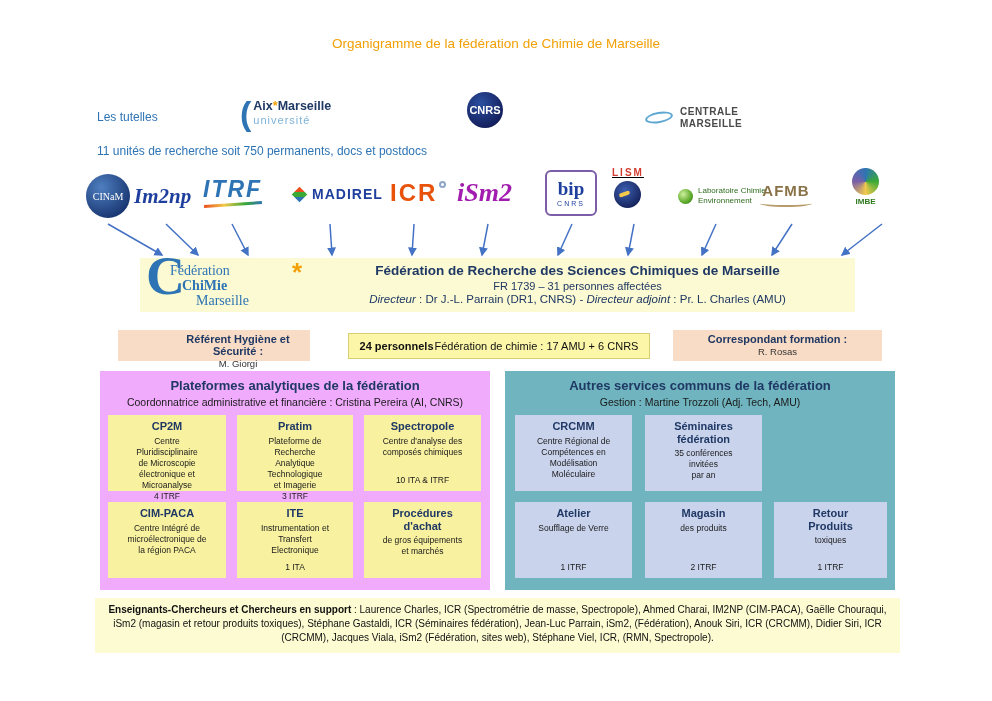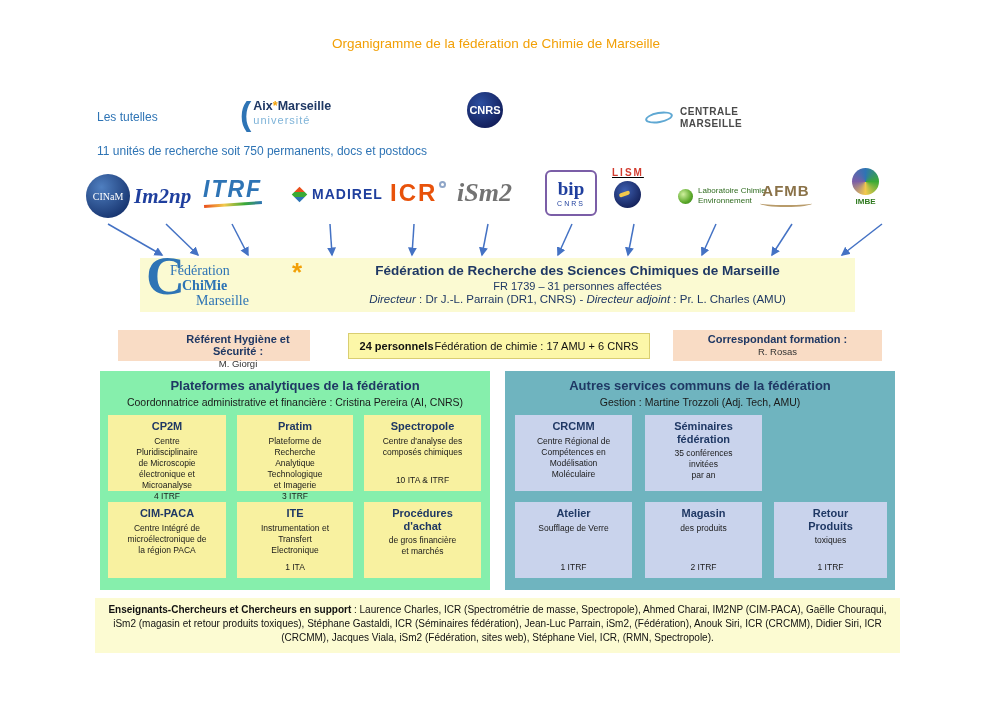--- a/index.html
+++ b/index.html
@@ -27,21 +27,21 @@
   
   .cinam-circle { width: 44px; height: 44px; border-radius: 50%; background: radial-gradient(circle at 35% 30%, #4F7FC0, #16336E 80%); display: flex; align-items: center; justify-content: center; color: #fff; font-size: 10px; font-family: "Liberation Serif", serif; }
   .im2np-text { font-family: "Liberation Serif", serif; font-style: italic; font-weight: bold; font-size: 21px; color: #1F3F9E; }
   .piim-text { font-style: italic; font-weight: bold; font-size: 23px; letter-spacing: 2px; color: #2E74B5; line-height: 1; }
   .piim-bar { width: 58px; height: 3px; margin: 2px auto 0; transform: rotate(-4deg); background: linear-gradient(90deg, #E94E1B 0%, #F2C94C 35%, #3AAA35 70%, #2E74B5 100%); }
   .madirel { display: flex; align-items: center; }
   .madirel-cube { width: 11px; height: 11px; transform: rotate(45deg); margin-right: 7px; background: linear-gradient(135deg, #E94E1B 0 33%, #3AAA35 33% 66%, #2E74B5 66% 100%); }
   .madirel-text { font-weight: bold; font-size: 14px; color: #1F3F9E; letter-spacing: 1px; }
   .icr-text { font-weight: bold; font-size: 24px; color: #E8520A; letter-spacing: 2px; line-height: 1; }
   .icr-dot { display: inline-block; width: 7px; height: 7px; border: 2px solid #8FA6C8; border-radius: 50%; vertical-align: top; margin-left: 2px; }
-  .ism2-text { font-family: "Liberation Serif", serif; font-style: italic; font-weight: bold; font-size: 26px; color: #737373; line-height: 1; }
+  .ism2-text { font-family: "Liberation Serif", serif; font-style: italic; font-weight: bold; font-size: 26px; color: #a21caf; line-height: 1; }
   .bip-box { width: 52px; height: 46px; border: 2px solid #7B5EA7; border-radius: 6px; display: flex; flex-direction: column; align-items: center; justify-content: center; background: #fff; }
   .bip-text { font-family: "Liberation Serif", serif; font-weight: bold; font-size: 19px; color: #1F3F9E; line-height: 1; }
   .bip-sub { font-size: 7px; letter-spacing: 2px; color: #1F3F9E; margin-top: 2px; }
   .lism { text-align: center; text-decoration: underline; }
   .lism-text { font-size: 10px; font-weight: bold; letter-spacing: 2px; color: #D23B2F; }
   .lism-globe { width: 27px; height: 27px; border-radius: 50%; background: radial-gradient(circle at 40% 35%, #3D5FB0, #15235C 75%); margin: 3px auto 0; position: relative; }
   .lism-globe::after { content: ""; position: absolute; left: 5px; top: 11px; width: 11px; height: 4px; background: #F2C94C; border-radius: 2px; transform: rotate(-20deg); }
   .lce { display: flex; align-items: center; gap: 5px; }
   .lce-sphere { width: 15px; height: 15px; border-radius: 50%; background: radial-gradient(circle at 35% 35%, #CFF09E, #5BA829 60%, #2F7A1F); }
   .lce-text { font-size: 8px; color: #2F6B1F; line-height: 1.25; white-space: pre-line; }
@@ -70,21 +70,21 @@
 
   
   .salmon-box { background: #F9DCC5; text-align: center; padding-top: 3px; }
   .salmon-title { font-weight: bold; font-size: 11px; color: #1F3864; line-height: 1.1; }
   .salmon-name { font-size: 9.5px; color: #333; margin-top: 1px; }
   .personnel-box { background: #FCF7A8; border: 1px solid #D9CE71; display: flex; align-items: center; justify-content: center; font-size: 11px; color: #111; }
   .personnel-box b { margin-right: 1px; }
 
   
   .panel { position: absolute; top: 371px; width: 390px; height: 219px; }
-  .panel-yellow { left: 100px; background: #86efac; }
+  .panel-yellow { left: 100px; background: #f0abfc; }
   .panel-teal { left: 505px; background: #6FB4BF; }
   .panel-title { text-align: center; font-weight: bold; font-size: 13px; color: #1F3864; padding-top: 7px; }
   .panel-sub { text-align: center; font-size: 10.5px; color: #1a1a1a; margin-top: 3px; }
 
   .card { position: absolute; display: flex; flex-direction: column; align-items: center; text-align: center; padding: 5px 18px 4px; }
   .card-y { background: #F8F1A0; }
   .card-b { background: #C9D3EC; }
   .card-title { font-weight: bold; color: #1F3864; font-size: 11px; line-height: 1.15; white-space: pre-line; }
   .card-body { font-size: 8.5px; color: #1a1a1a; line-height: 1.3; margin-top: 3px; white-space: pre-line; }
   .card-count { margin-top: auto; font-size: 8.5px; color: #1a1a1a; padding-bottom: 2px; }
@@ -256,21 +256,21 @@
     </div>
     <div class="card card-y" style="left:137px; top:131px; width:116px; height:76px;">
       <div class="card-title">ITE</div>
       <div class="card-body">Instrumentation et
 Transfert Electronique</div>
       <div class="card-count">1 ITA</div>
     </div>
     <div class="card card-y" style="left:264px; top:131px; width:117px; height:76px;">
       <div class="card-title">Procédures
 d'achat</div>
-      <div class="card-body">de gros financière
+      <div class="card-body">de gros équipements
 et marchés</div>
     </div>
   </div>
 
   <div class="panel panel-teal">
     <div class="panel-title">Autres services communs de la fédération</div>
     <div class="panel-sub">Gestion : Martine Trozzoli (Adj. Tech, AMU)</div>
 
     <div class="card card-b" style="left:10px; top:44px; width:117px; height:76px;">
       <div class="card-title">CRCMM</div>

